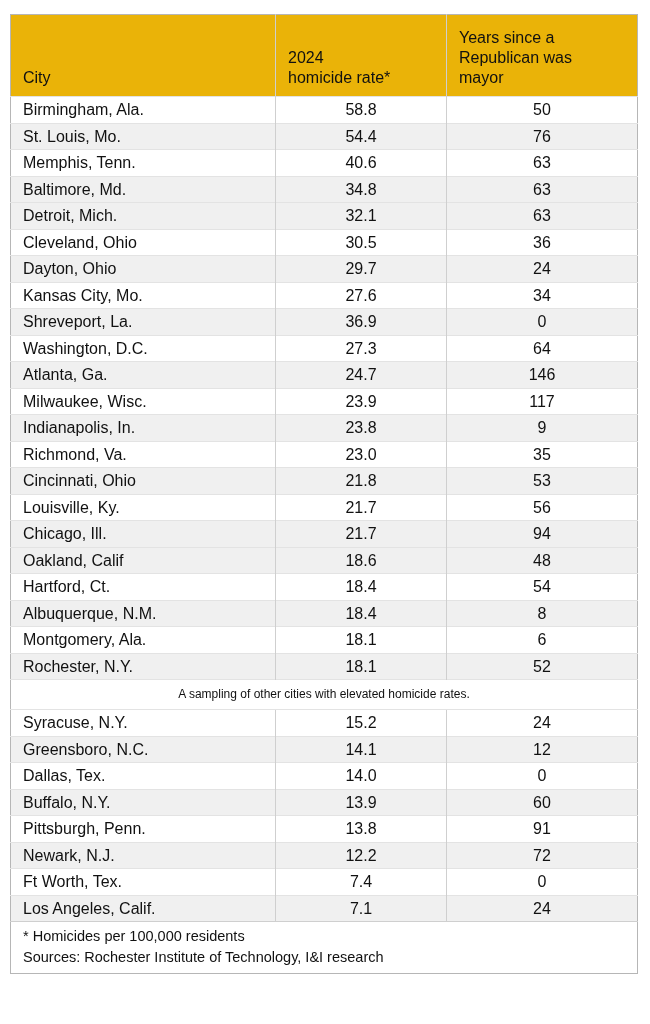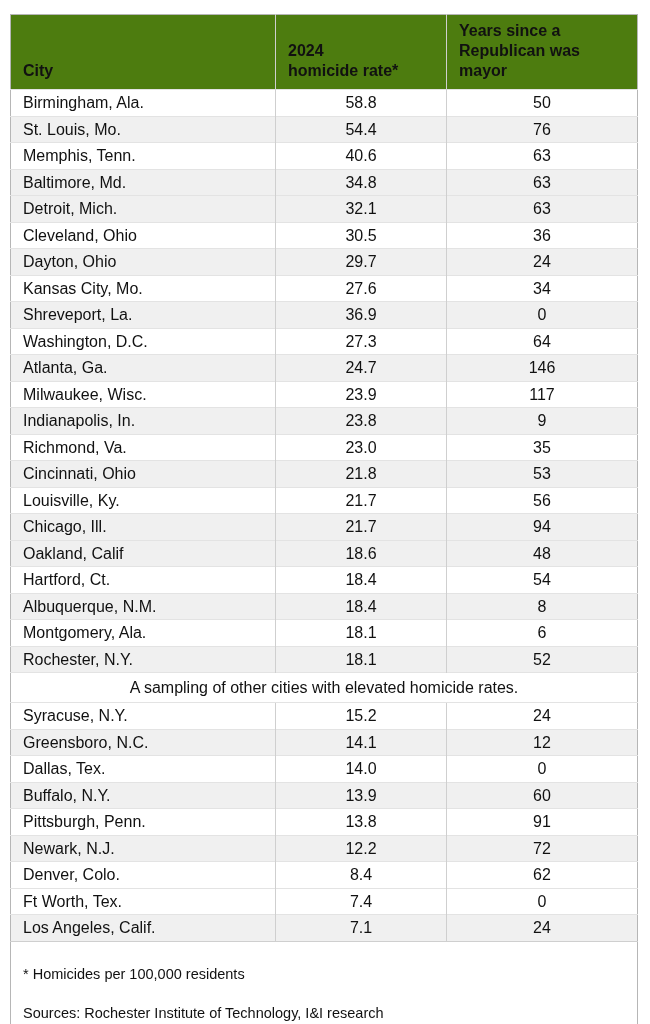--- a/index.html
+++ b/index.html
@@ -22,53 +22,53 @@
     table-layout: fixed;
     border: 1px solid #b6b6b6;
   }
   th, td {
     border-left: 1px solid #cfcfcf;
     border-top: 1px solid #e3e3e3;
     overflow: hidden;
   }
   th:first-child, td:first-child { border-left: none; }
   thead th {
-    background: #4d7c0f;
-    font-weight: 700;
+    background: #eab308;
+    font-weight: 400;
     font-size: 16px;
     line-height: 20px;
     text-align: left;
     vertical-align: bottom;
-    padding: 6px 11px 8px 12px;
+    padding: 13px 11px 8px 12px;
     white-space: pre-line;
     border-top: none;
   }
   tbody td {
     font-size: 16px;
     line-height: 25.5px;
     padding: 0 11px 0 12px;
     white-space: nowrap;
   }
   tbody tr.shaded td { background: #f0f0f0; }
   td.num { text-align: center; padding: 0; }
   tr.divider td {
     background: #ffffff;
     text-align: center;
-    font-size: 16px;
+    font-size: 12px;
     line-height: 29px;
     padding: 0;
     white-space: nowrap;
   }
   tfoot td.footer {
     background: #ffffff;
     font-size: 14.5px;
     padding: 4px 12px 5px 12px;
     border-top: 1px solid #cfcfcf;
   }
-  tfoot td.footer div { line-height: 21px; margin-top: 18px; }
+  tfoot td.footer div { line-height: 21px; }
 </style>
 </head>
 <body>
 
 <div class="page">
   <table class="data-table">
     <colgroup>
       <col style="width:265px">
       <col style="width:171px">
       <col style="width:191px">
@@ -221,25 +221,20 @@
           <td class="city">Pittsburgh, Penn.</td>
           <td class="num">13.8</td>
           <td class="num">91</td>
         </tr>
         <tr class="shaded">
           <td class="city">Newark, N.J.</td>
           <td class="num">12.2</td>
           <td class="num">72</td>
         </tr>
         <tr class="">
-          <td class="city">Denver, Colo.</td>
-          <td class="num">8.4</td>
-          <td class="num">62</td>
-        </tr>
-        <tr class="">
           <td class="city">Ft Worth, Tex.</td>
           <td class="num">7.4</td>
           <td class="num">0</td>
         </tr>
         <tr class="shaded">
           <td class="city">Los Angeles, Calif.</td>
           <td class="num">7.1</td>
           <td class="num">24</td>
         </tr>
       </tbody>

